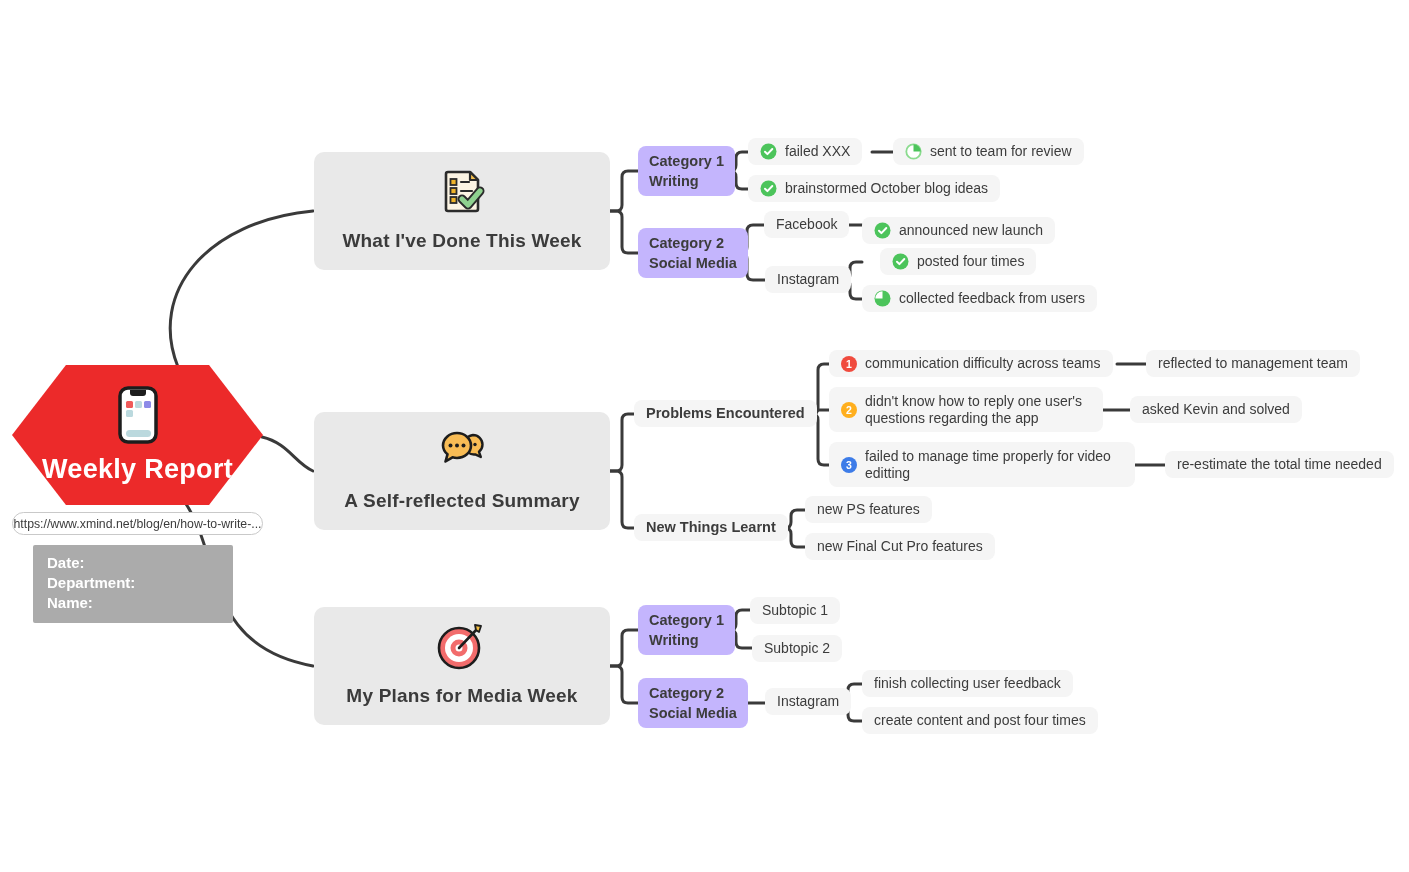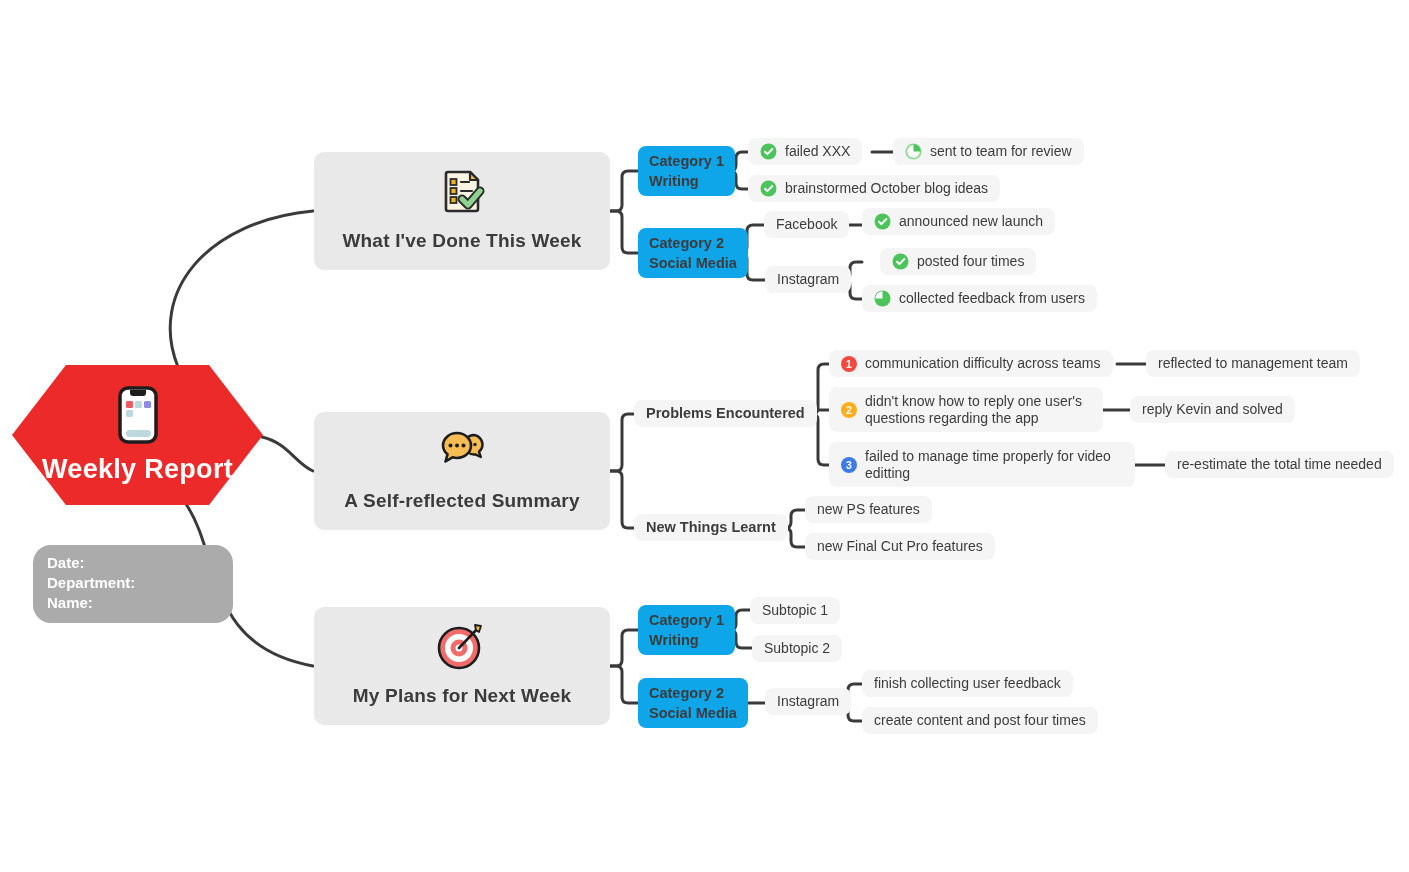--- a/index.html
+++ b/index.html
@@ -17,34 +17,34 @@
     display:flex;flex-direction:column;align-items:center;justify-content:center;gap:6px;
   }
   .hexagon .title{color:#ffffff;font-weight:700;font-size:27px;letter-spacing:.3px;}
 
   .url-pill{
     left:12px;top:512px;width:251px;height:23px;background:#ffffff;border:1px solid #c9c9c9;
     border-radius:12px;display:flex;align-items:center;justify-content:center;
     font-size:12.3px;color:#3c3c3c;white-space:nowrap;overflow:hidden;
   }
   .note-box{
-    left:33px;top:545px;width:200px;height:78px;background:#ABABAB;border-radius:18px;
+    left:33px;top:545px;width:200px;height:78px;background:#ABABAB;border-radius:2px;
     padding:8px 14px;color:#ffffff;font-weight:700;font-size:15px;line-height:20px;
   }
 
   
   .topic{
     width:296px;height:118px;background:#E9E9E9;border-radius:10px;
     display:flex;flex-direction:column;align-items:center;padding-top:15px;gap:11px;
   }
   .topic .topic-label{font-weight:700;font-size:19px;color:#3b3b3b;letter-spacing:.2px;}
 
   
   .cat{
-    background:#0ea5e9;border-radius:8px;padding:5px 11px;font-weight:700;font-size:14.5px;
+    background:#c4b5fd;border-radius:8px;padding:5px 11px;font-weight:700;font-size:14.5px;
     line-height:20px;white-space:nowrap;
   }
 
   
   .leaf{
     background:#F5F5F5;border-radius:8px;padding:5px 12px;font-size:14px;line-height:17px;
     display:flex;align-items:center;gap:8px;white-space:nowrap;
   }
   .leaf.bold{font-weight:700;font-size:14.5px;}
   .leaf.wrap{white-space:normal;}
@@ -111,20 +111,23 @@
         <rect x="9" y="15" width="7" height="7" rx="1.5" fill="#F05A5A"></rect>
         <rect x="18" y="15" width="7" height="7" rx="1.5" fill="#BBD9DE"></rect>
         <rect x="27" y="15" width="7" height="7" rx="1.5" fill="#8D8BE8"></rect>
         <rect x="9" y="24" width="7" height="7" rx="1.5" fill="#BBD9DE"></rect>
         <rect x="9" y="44" width="25" height="7" rx="3.5" fill="#BBD9DE"></rect>
       </svg>
     </span>
     <span class="title">Weekly Report</span>
   </div>
 
+  <div class="node url-pill">
+    <span>https://www.xmind.net/blog/en/how-to-write-...</span>
+  </div>
 
   <div class="node note-box">
     <div>Date:</div>
     <div>Department:</div>
     <div>Name:</div>
   </div>
 
   <div class="node topic" style="left:314px;top:152px;">
     <span>
       <svg width="48" height="48" viewBox="0 0 48 48">
@@ -173,21 +176,21 @@
 
   <div class="node cat" style="left:638px;top:228px;">
     <div>Category 2</div>
     <div>Social Media</div>
   </div>
 
   <div class="node leaf" style="left:764px;top:211px;">
     <span>Facebook</span>
   </div>
 
-  <div class="node leaf" style="left:862px;top:208px;align-items:flex-end;">
+  <div class="node leaf" style="left:862px;top:217px;align-items:flex-end;">
     <svg class="mini-icon" viewBox="0 0 17 17">
         <circle cx="8.5" cy="8.5" r="8" fill="#4CC45B"></circle>
         <path d="M5 8.7 l2.4 2.4 L12.3 6" fill="none" stroke="#fff" stroke-width="2" stroke-linecap="round" stroke-linejoin="round"></path>
       </svg>
     <span>announced new launch</span>
   </div>
 
   <div class="node leaf" style="left:765px;top:266px;">
     <span>Instagram</span>
   </div>
@@ -232,21 +235,21 @@
   </div>
   <div class="node leaf" style="left:1146px;top:350px;justify-content:flex-end;">
     <span>reflected to management team</span>
   </div>
 
   <div class="node leaf wrap" style="left:829px;top:387px;width:274px;height:45px;">
     <span class="badge orange">2</span>
     <span>didn't know how to reply one user's questions regarding the app</span>
   </div>
   <div class="node leaf" style="left:1130px;top:396px;">
-    <span>reply Kevin and solved</span>
+    <span>asked Kevin and solved</span>
   </div>
 
   <div class="node leaf wrap" style="left:829px;top:442px;width:306px;height:45px;">
     <span class="badge blue">3</span>
     <span>failed to manage time properly for video editting</span>
   </div>
   <div class="node leaf" style="left:1165px;top:451px;">
     <span>re-estimate the total time needed</span>
   </div>
 
@@ -264,21 +267,21 @@
     <span>
       <svg width="50" height="48" viewBox="0 0 50 48">
         <circle cx="22" cy="26" r="20" fill="#F26C6C" stroke="#1d1d1d" stroke-width="2.6"></circle>
         <circle cx="22" cy="26" r="14" fill="#ffffff"></circle>
         <circle cx="22" cy="26" r="8.5" fill="#F26C6C"></circle>
         <circle cx="22" cy="26" r="3.5" fill="#ffffff"></circle>
         <line x1="22" y1="26" x2="42" y2="5" stroke="#1d1d1d" stroke-width="2.6" stroke-linecap="round"></line>
         <path d="M38 3 l6 1 l-2 6 l-3 -2 z" fill="#F4C043" stroke="#1d1d1d" stroke-width="1.8" stroke-linejoin="round"></path>
       </svg>
     </span>
-    <span class="topic-label">My Plans for Next Week</span>
+    <span class="topic-label">My Plans for Media Week</span>
   </div>
 
   <div class="node cat" style="left:638px;top:605px;">
     <div>Category 1</div>
     <div>Writing</div>
   </div>
 
   <div class="node leaf" style="left:750px;top:597px;">
     <span>Subtopic 1</span>
   </div>

